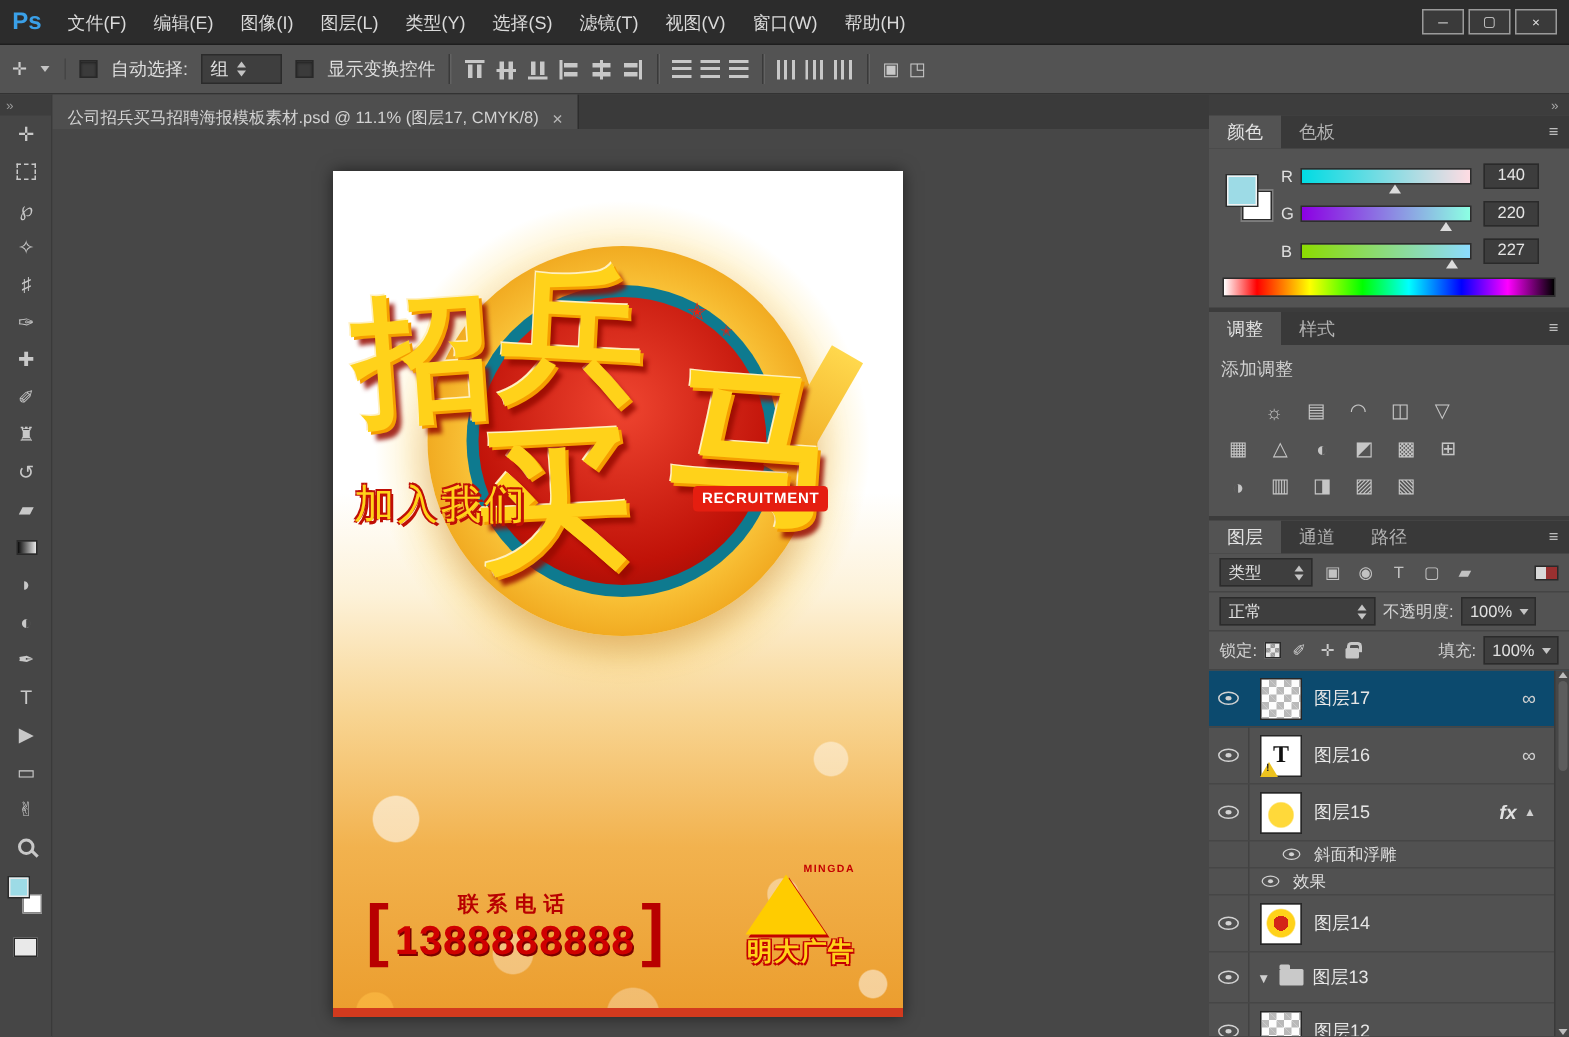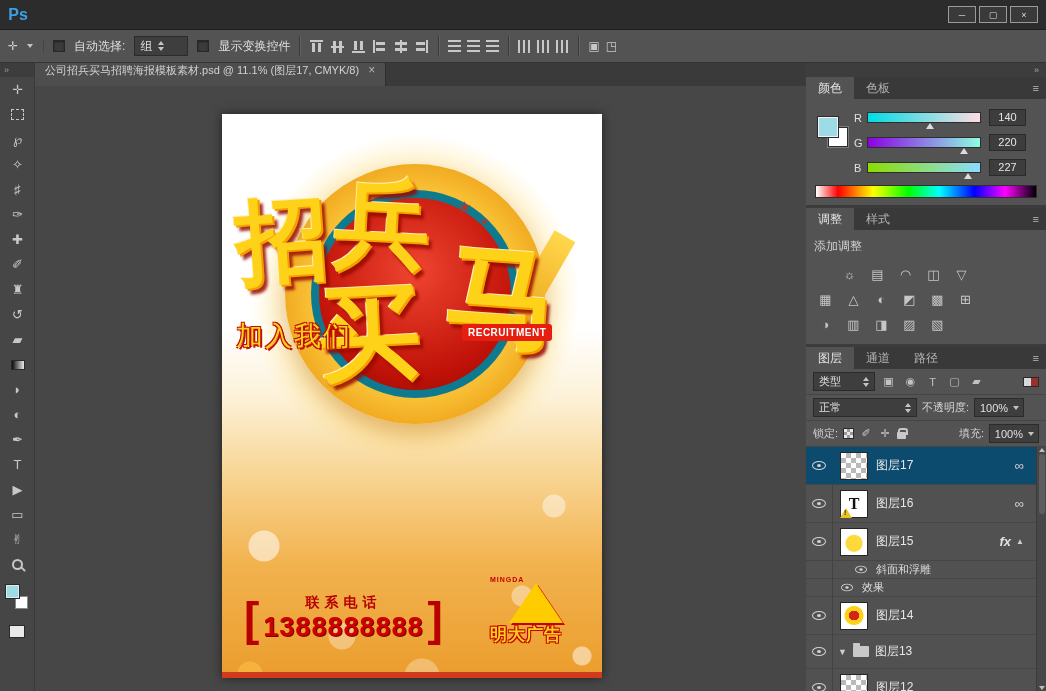--- a/index.html
+++ b/index.html
@@ -49,21 +49,21 @@
 .grad-box{width:14px;height:10px;border:1px solid #2a2a2a;background:linear-gradient(90deg,#0c0c0c,#e8e8e8)}
 .zoom-ico{position:relative;width:11px;height:11px;border:2px solid #c8c8c8;border-radius:50%}
 .zoom-ico::after{content:'';position:absolute;width:6px;height:2px;background:#c8c8c8;transform:rotate(45deg);right:-5px;bottom:-2px}
 .swatches{position:relative;width:35px;height:38px;margin-top:4px}
 .sw-bg{position:absolute;left:15px;top:15px;width:13px;height:13px;background:#fff;border:1px solid #888}
 .sw-fg{position:absolute;left:6px;top:4px;width:13px;height:13px;border:1px solid #e8e8e8;box-shadow:0 0 0 1px #2a2a2a}
 .screen-swatch{width:16px;height:13px;background:#e9e9e9;margin:6px auto 0;border:1px solid #2a2a2a}
 
 
 .tabbar{position:absolute;left:35px;top:63px;width:771px;height:23px;background:#3a3a3a;display:flex}
-.doc-tab{display:flex;align-items:flex-start;gap:9px;background:#4e4e4e;color:#d2d2d2;font-size:11px;padding:0 10px;border-right:1px solid #2d2d2d}
+.doc-tab{display:flex;align-items:flex-end;gap:9px;background:#4e4e4e;color:#d2d2d2;font-size:11px;padding:0 10px;border-right:1px solid #2d2d2d}
 .doc-tab .close{color:#b5b5b5;font-size:12px}
 
 
 .canvas{position:absolute;left:35px;top:86px;width:771px;height:605px;background:#474747;overflow:hidden}
 .poster{position:absolute;left:187px;top:28px;width:380px;height:564px;box-shadow:0 0 10px rgba(0,0,0,.55);overflow:hidden;
 background-image:
  radial-gradient(circle at 42px 432px, rgba(255,255,255,.55) 0 15px, rgba(255,255,255,0) 16px),
  radial-gradient(circle at 332px 392px, rgba(255,255,255,.45) 0 11px, rgba(255,255,255,0) 12px),
  radial-gradient(circle at 300px 482px, rgba(255,255,255,.4) 0 10px, rgba(255,255,255,0) 11px),
  radial-gradient(circle at 120px 522px, rgba(255,255,255,.35) 0 13px, rgba(255,255,255,0) 14px),
@@ -95,21 +95,21 @@
 .job-title1{font-size:20px;font-weight:bold;color:#141414;margin-bottom:4px}
 .job-lines{font-size:11px;color:#4a3a26;line-height:15px}
 .jobs-divider{position:relative;border-top:1px solid #8c6b3f;margin:8px 0;width:296px}
 .jobs-divider::before{content:'';position:absolute;left:-10px;top:-3px;width:5px;height:5px;border-radius:50%;background:#7d7d7d}
 .job-title2{font-size:20px;font-weight:900;color:#d6000f;letter-spacing:8px;margin-bottom:4px}
 .contact{position:absolute;left:22px;top:480px;display:flex;align-items:center;z-index:5}
 .bracket{font-size:46px;font-weight:bold;color:#b80000;line-height:42px}
 .contact-mid{text-align:center;margin:0 4px}
 .contact-label{font-size:14px;font-weight:bold;letter-spacing:5px;color:#b80000}
 .contact-phone{font-size:27px;font-weight:900;color:#cf0000;letter-spacing:1px;text-shadow:1px 1px 0 #7a0000}
-.mingda{position:absolute;left:268px;top:462px;width:92px;text-align:left;z-index:5}
+.mingda{position:absolute;left:256px;top:462px;width:92px;text-align:right;z-index:5}
 .mingda-small{font-size:7px;color:#c40000;font-weight:bold;letter-spacing:1px}
 .mingda-tri{width:0;height:0;border-left:27px solid transparent;border-right:27px solid transparent;border-bottom:40px solid #ffcc00;margin:0 auto;filter:drop-shadow(2px 2px 0 #c40000)}
 .mingda-name{font-size:17px;font-weight:900;color:#ffd21a;letter-spacing:1px;
  text-shadow:1px 1px 0 #c40000,-1px -1px 0 #c40000,1px -1px 0 #c40000,-1px 1px 0 #c40000}
 .poster-strip{position:absolute;left:0;bottom:0;width:100%;height:6px;background:#d23a1e;z-index:6}
 
 
 .rightcol{position:absolute;left:806px;top:63px;width:240px;bottom:0;background:#3c3c3c;display:flex;flex-direction:column}
 .collapse-strip{height:14px;background:#3d3d3d;color:#a8a8a8;font-size:9px;line-height:14px;text-align:right;padding-right:7px}
 .panel{background:#535353;margin-bottom:3px}
@@ -183,20 +183,32 @@
 .scr-thumb{flex:0 0 60px;width:6px;background:#5d5d5d;border-radius:3px;margin-top:2px}
 .scr-spacer{flex:1}
 </style>
 </head>
 <body>
 
 <div id="app">
 
   <div class="menubar">
     <div class="ps-logo">Ps</div>
+    <div class="menus">
+      <span class="menu-item">文件(F)</span>
+      <span class="menu-item">编辑(E)</span>
+      <span class="menu-item">图像(I)</span>
+      <span class="menu-item">图层(L)</span>
+      <span class="menu-item">类型(Y)</span>
+      <span class="menu-item">选择(S)</span>
+      <span class="menu-item">滤镜(T)</span>
+      <span class="menu-item">视图(V)</span>
+      <span class="menu-item">窗口(W)</span>
+      <span class="menu-item">帮助(H)</span>
+    </div>
     <div class="win-btns">
       <span class="win-btn">─</span>
       <span class="win-btn">▢</span>
       <span class="win-btn">×</span>
     </div>
   </div>
 
   <div class="optionsbar">
     <div class="tool-preset">
       <span>✛</span>

